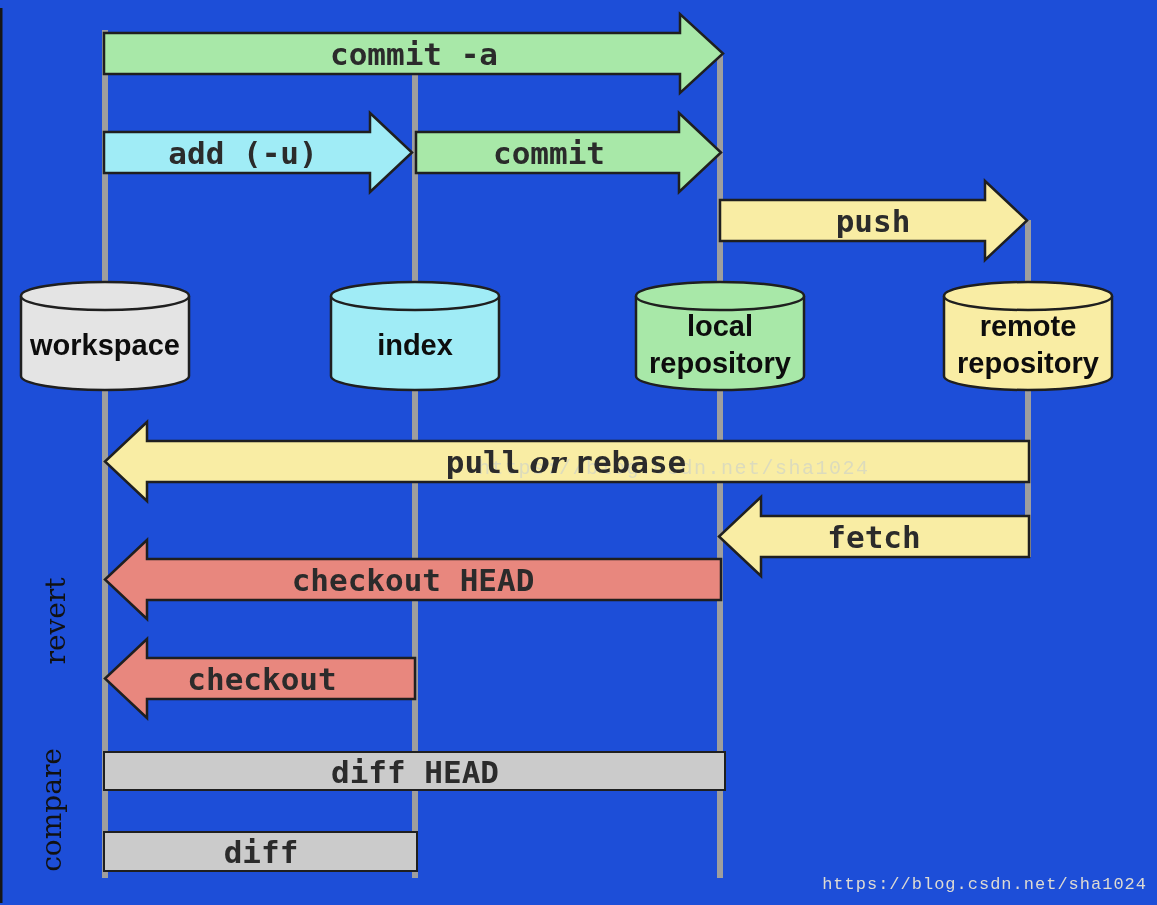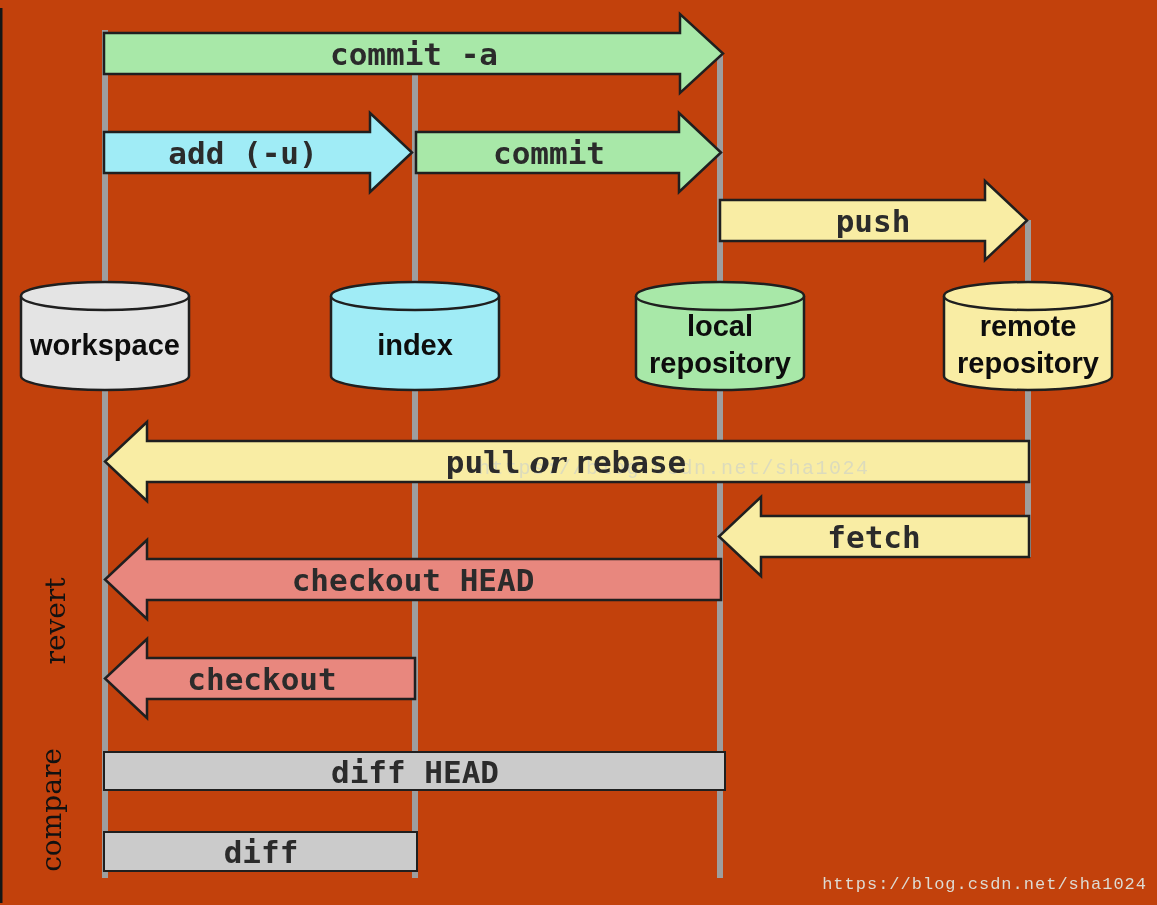--- a/index.html
+++ b/index.html
@@ -1,16 +1,16 @@
 <!DOCTYPE html>
 <html><head>
 <meta charset="utf-8">
 <style>
   html,body{margin:0;padding:0;background:#ffffff;}
-  #canvas{position:relative;width:1157px;height:905px;background:#c2410c;overflow:hidden;}
+  #canvas{position:relative;width:1157px;height:905px;background:#1d4ed8;overflow:hidden;}
   svg{position:absolute;left:0;top:0;}
   .cmd{font-family:"DejaVu Sans Mono",monospace;font-size:31px;font-weight:bold;fill:#2b2b2b;}
   .cmd-or{font-family:"DejaVu Serif",serif;font-style:italic;font-weight:bold;font-size:30px;fill:#2b2b2b;}
   .node-label{font-family:"Liberation Sans",sans-serif;font-size:29px;font-weight:bold;fill:#0d0d0d;}
   .side-label{font-family:"DejaVu Serif",serif;font-size:28px;fill:#111111;}
   .wm-bottom{font-family:"Liberation Mono",monospace;font-size:17px;fill:#dedbd3;letter-spacing:1px;}
   .wm-center{font-family:"Liberation Mono",monospace;font-size:20px;fill:#b9c6da;opacity:0.45;letter-spacing:1.5px;}
   .shape{stroke:#1f1f1f;stroke-width:2.5;}
   .bar{stroke:#1f1f1f;stroke-width:2;}
 </style>

